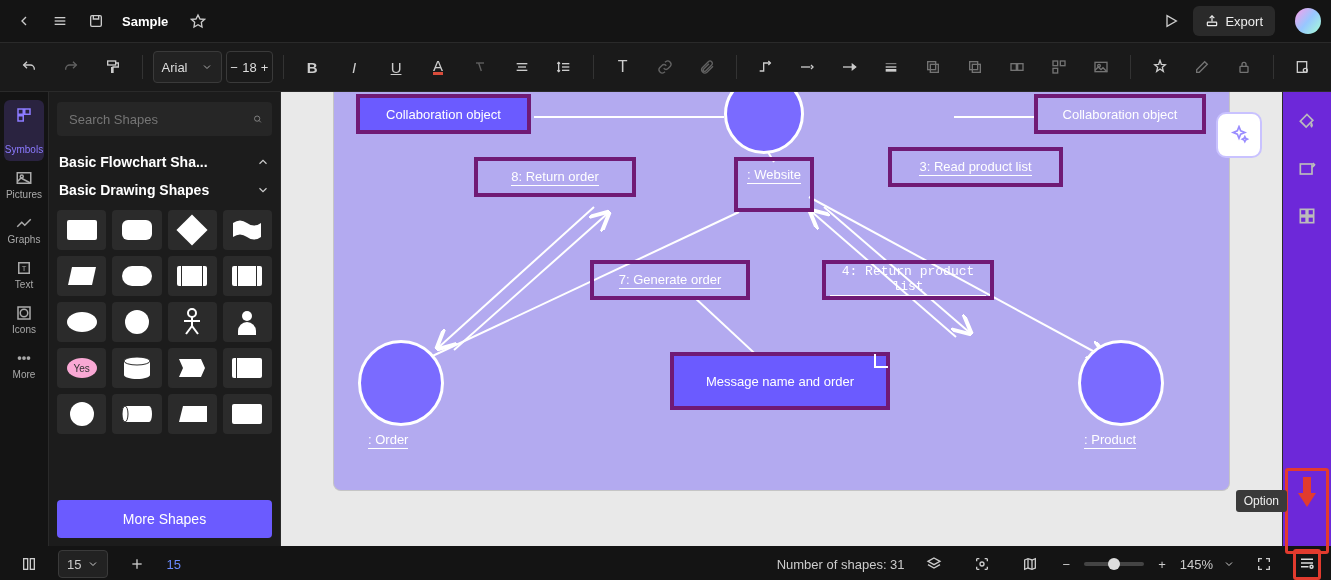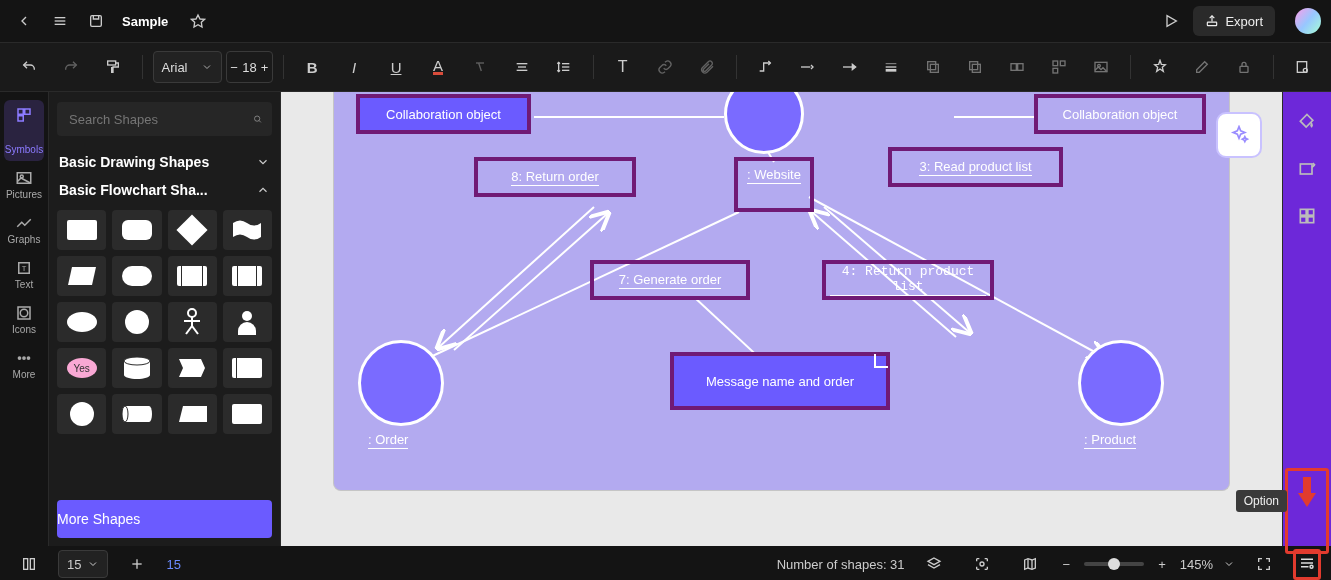--- a/index.html
+++ b/index.html
@@ -166,21 +166,21 @@
     width: 30px; height: 20px;
     background:#fff;
     border-radius:2px;
   }
   .more-shapes-btn {
     margin-top: auto;
     height: 38px;
     background:#6b5bff;
     color:#fff;
     border-radius:4px;
-    display:flex;align-items:center;
+    display:flex;align-items:center;justify-content:center;
     font-size:14px;
   }
 
   
   .canvas-wrap {
     flex:1;
     background:#e9e9e9;
     display:flex;
     align-items:flex-start;
     justify-content:center;
@@ -577,29 +577,29 @@
 
   <div class="shapes-panel">
     <div class="search-box">
       <input placeholder="Search Shapes" style="">
       <svg viewBox="0 0 24 24" style="width:16px;height:16px;stroke:#999;fill:none;stroke-width:2;">
           <circle cx="11" cy="11" r="7"></circle>
           <line x1="21" y1="21" x2="16" y2="16"></line>
         </svg>
     </div>
     <div class="cat-header">
+      <span>Basic Flowchart Sha...</span>
+      <svg viewBox="0 0 24 24">
+          <polyline points="6 15 12 9 18 15"></polyline>
+        </svg>
+    </div>
+    <div class="cat-header">
       <span>Basic Drawing Shapes</span>
       <svg viewBox="0 0 24 24">
           <polyline points="6 9 12 15 18 9"></polyline>
-        </svg>
-    </div>
-    <div class="cat-header">
-      <span>Basic Flowchart Sha...</span>
-      <svg viewBox="0 0 24 24">
-          <polyline points="6 15 12 9 18 15"></polyline>
         </svg>
     </div>
     <div class="shape-grid">
       <div class="shape-cell">
           <div class="s"></div>
         </div>
       <div class="shape-cell">
           <div class="s" style="border-radius:6px;"></div>
         </div>
       <div class="shape-cell">

